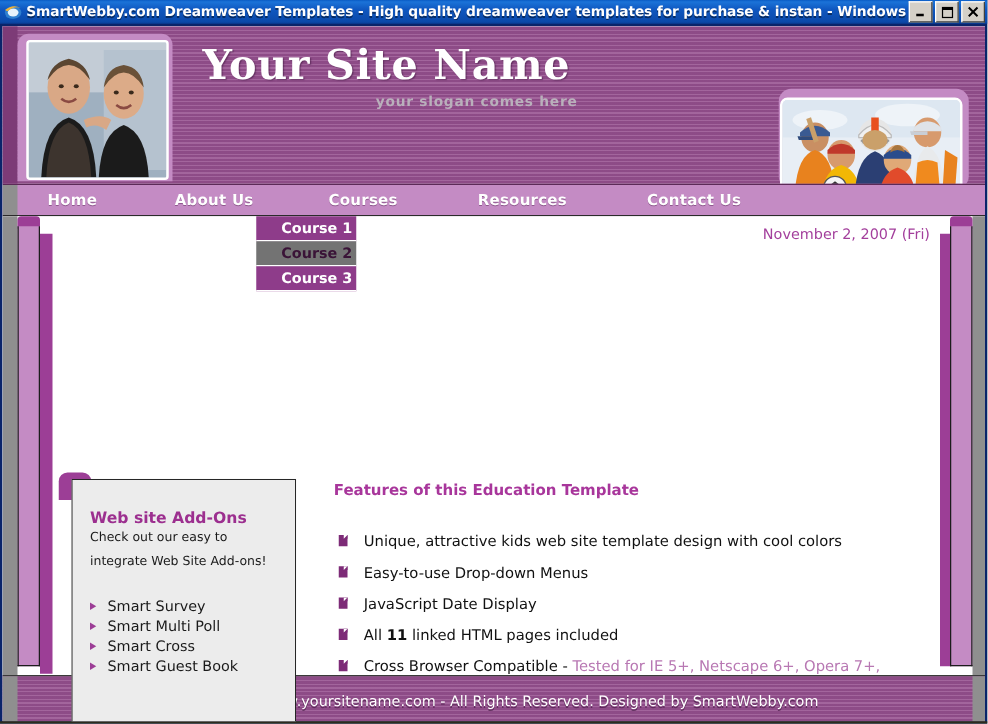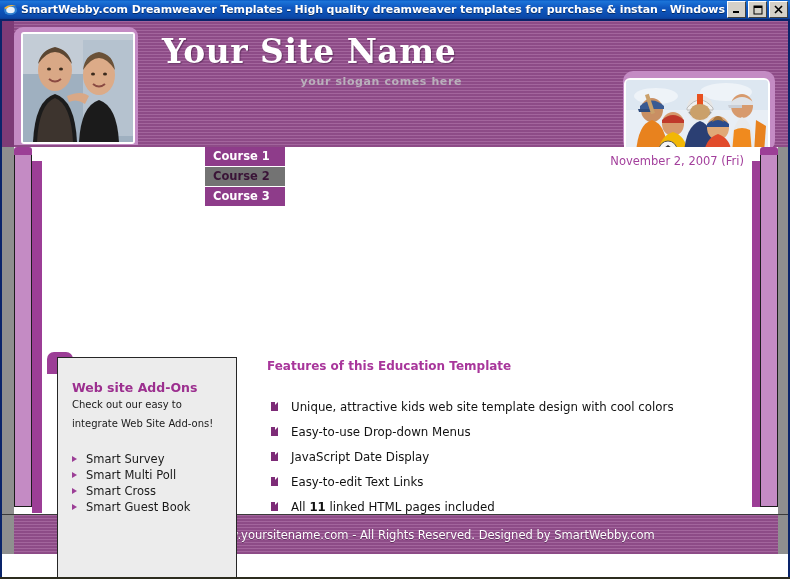--- a/index.html
+++ b/index.html
@@ -77,21 +77,21 @@
     display:flex;align-items:center;
   }
   #nav-leftcap{position:absolute;left:0;top:0;width:12px;height:24px;background:#8f8f8f;}
   .nav-item{
     color:#ffffff;font-size:12px;font-weight:bold;white-space:nowrap;
     padding:0 10px;letter-spacing:.2px;text-shadow:0 1px 0 rgba(90,40,88,.5);
   }
   
   #dropdown{position:absolute;left:203px;top:172px;width:80px;z-index:40;}
   .dd-item{
-    height:19px;line-height:19px;padding-left:8px;
+    height:19px;line-height:19px;padding-left:20px;
     font-size:11.5px;font-weight:bold;color:#ffffff;
     border-bottom:1px solid #ffffff;background:#8e3c8a;white-space:nowrap;
   }
   .dd-item.hover{background:#737373;color:#3a1337;}
   
   #content{position:relative;width:786px;height:367px;background:#ffffff;}
   #left-bar-a{position:absolute;left:0;top:0;width:12px;height:367px;background:#8f8f8f;}
   #left-bar-b{position:absolute;left:12px;top:8px;width:18px;height:352px;background:#c48bc4;border:1px solid #1c1c1c;border-top:none;box-sizing:border-box;}
   #left-bar-c{position:absolute;left:12px;top:0;width:18px;height:10px;background:#9c3e96;border-radius:3px 3px 0 0;}
   #left-bar-d{position:absolute;left:30px;top:14px;width:10px;height:352px;background:#9c3e96;}
@@ -252,20 +252,28 @@
           <ellipse cx="116" cy="26" rx="11" ry="12" fill="#d79a6d"></ellipse>
           <path d="M105 22 Q116 12 127 22 L127 25 L105 25Z" fill="#dfe3e8"></path>
           <path d="M102 25 L116 25 L116 28 L103 28Z" fill="#c9ced6"></path>
           <path d="M104 73 Q106 42 116 37 Q128 42 130 73Z" fill="#e8eaec"></path>
           <path d="M108 50 Q116 46 124 50 L126 73 L106 73Z" fill="#f08a1e"></path>
           <path d="M130 40 L140 46 L138 73 L128 73Z" fill="#e8821e"></path>
         </svg>
       </div>
     </div>
 
+    <div id="nav">
+      <div id="nav-leftcap"></div>
+      <span class="nav-item" style="margin-left:26px;">Home</span>
+      <span class="nav-item" style="margin-left:42px;">About Us</span>
+      <span class="nav-item" style="margin-left:40px;">Courses</span>
+      <span class="nav-item" style="margin-left:44px;">Resources</span>
+      <span class="nav-item" style="margin-left:44px;">Contact Us</span>
+    </div>
 
     <div id="content">
       <div id="left-bar-a"></div>
       <div id="left-bar-c"></div>
       <div id="left-bar-b"></div>
       <div id="left-bar-d"></div>
 
       <div id="right-bar-a"></div>
       <div id="right-bar-c"></div>
       <div id="right-bar-b"></div>
@@ -310,24 +318,20 @@
           <li>
             <span class="doc-bullet"></span>
             <span>Easy-to-use Drop-down Menus</span>
           </li>
           <li>
             <span class="doc-bullet"></span>
             <span>JavaScript Date Display</span>
           </li>
           <li>
             <span class="doc-bullet"></span>
-            <span>Easy-to-edit Text Links</span>
-          </li>
-          <li>
-            <span class="doc-bullet"></span>
             <span>All </span><span class="b">11</span><span> linked HTML pages included</span>
           </li>
           <li>
             <span class="doc-bullet"></span>
             <span>Cross Browser Compatible - </span><span class="lk">Tested for IE 5+, Netscape 6+, Opera 7+, Firefox 1.0+</span>
           </li>
 
         </ul>
 
       </div>

